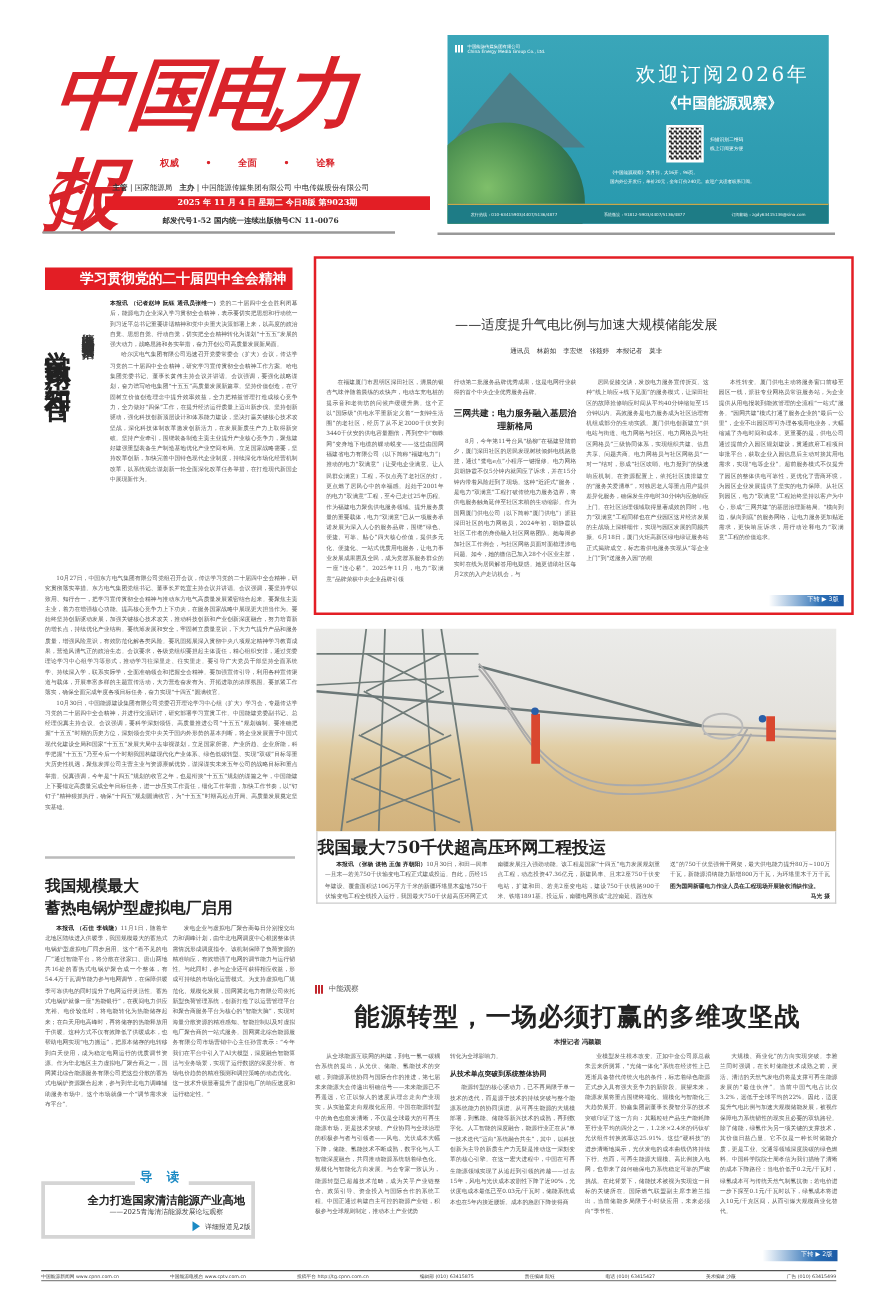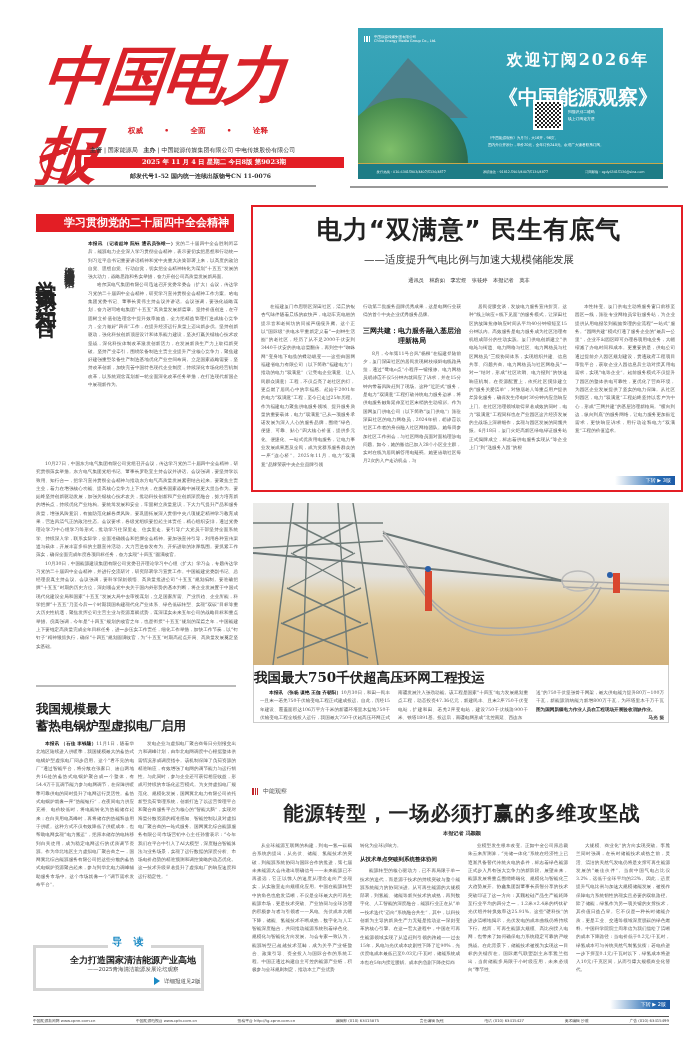--- a/index.html
+++ b/index.html
@@ -18,22 +18,22 @@
   .dateline { left:84px; top:157px; width:260px; height:11px; background:#e31e25; color:#fff; font-size:6.5px; font-weight:bold; text-align:center; line-height:11px; }
   .postal { left:130px; top:172px; font-size:6px; color:#333; font-weight:bold; white-space:nowrap; }
   .masthead-rule { left:34px; top:185px; width:282px; height:2px; background:#999; }
 
   
   .ad { left:358px; top:28px; width:305px; height:151px; background:linear-gradient(180deg,#3aa6b9 0%,#2f9db2 60%,#289aae 100%); overflow:hidden; }
   .ad-globe { left:-20px; top:70px; width:130px; height:130px; border-radius:50%; background:radial-gradient(circle at 40% 40%, #7fbf6a 0%, #4b8f50 40%, #2c6b4f 70%, #2a8aa0 100%); }
   .ad-mountain { left:0; top:30px; width:0; height:0; border-left:50px solid transparent; border-right:60px solid transparent; border-bottom:60px solid #4c7f8a; }
   .ad-logo { left:6px; top:7px; font-family:"DejaVu Sans", sans-serif; font-size:3.5px; color:#fff; display:flex; align-items:center; gap:3px; }
   .ad-logo-mark { width:7px; height:6px; background:repeating-linear-gradient(90deg,#fff 0 1.5px,transparent 1.5px 2.5px); }
-  .ad-title1 { left:140px; top:22px; width:160px; text-align:center; color:#fff; font-size:16px; font-weight:bold; letter-spacing:2px; }
-  .ad-title2 { left:140px; top:46px; width:160px; text-align:center; color:#fff; font-size:20px; font-weight:bold;margin-top:10px; }
+  .ad-title1 { left:140px; top:22px; width:160px; text-align:center; color:#fff; font-size:16px; font-weight:normal; letter-spacing:2px; }
+  .ad-title2 { left:140px; top:46px; width:160px; text-align:center; color:#fff; font-size:12px; font-weight:bold; }
   .ad-qr { left:175px; top:72px; width:30px; height:30px; background:#fff; padding:2px; }
   .ad-qr-inner { width:100%; height:100%; background:repeating-conic-gradient(#222 0 25%, #fff 0 50%) 0 0/4px 4px; }
   .ad-qr-text { left:210px; top:80px; font-size:3.8px; color:#fff; line-height:7px; }
   .ad-info { left:130px; top:107px; width:175px; font-family:"DejaVu Sans", sans-serif; font-size:3.6px; color:#fff; line-height:7px; }
   .ad-footer { left:0; top:135px; width:305px; height:16px; background:#1e7c86; border-top:1px solid #c9a84a; font-family:"DejaVu Sans", sans-serif; font-size:3.3px; color:#e6f4f5; display:flex; justify-content:space-around; align-items:center; }
   .ad-rule { left:350px; top:186px; width:318px; height:2px; background:#999; }
 
   
   .section-banner { left:36px; top:214px; width:198px; height:18px; background:#e31e25; color:#fff; font-family:"DejaVu Sans", sans-serif; font-size:11px; font-weight:bold; text-align:center; line-height:18px;padding-left:23px; }
 
@@ -139,21 +139,20 @@
   <b>本报讯 （记者赵坤 阮钰 通讯员张维一）</b><span>党的二十届四中全会胜利闭幕后，能源电力企业深入学习贯彻全会精神，表示要切实把思想和行动统一到习近平总书记重要讲话精神和党中央重大决策部署上来，以高度的政治自觉、思想自觉、行动自觉，切实把全会精神转化为谋划“十五五”发展的强大动力，战略思路和务实举措，奋力开创公司高质量发展新局面。</span>
   <div style="text-indent:9px">哈尔滨电气集团有限公司迅速召开党委常委会（扩大）会议，传达学习党的二十届四中全会精神，研究学习宣传贯彻全会精神工作方案。哈电集团党委书记、董事长黄伟主持会议并讲话。会议强调，要强化战略谋划，奋力谱写哈电集团“十五五”高质量发展新篇章。坚持价值创造，在守固树立价值创造理念中提升效率效益，全力把精益管理打造成核心竞争力，全力做好“四保”工作，在提升经济运行质量上迈出新步伐。坚持创新驱动，强化科技创新顶层设计和体系能力建设，坚决打赢关键核心技术攻坚战，深化科技体制改革激发创新活力，在发展新质生产力上取得新突破。坚持产业牵引，围绕装备制造主责主业提升产业核心竞争力，聚焦建好建强重型装备生产制造基地优化产业空间布局。立足国家战略需要，坚持改革创新，加快完善中国特色现代企业制度，持续深化市场化经营机制改革，以系统观念谋划新一轮全面深化改革任务举措，在打造现代新国企中展现新作为。</div>
 </div>
 <div class="abs body-text" style="left:36px; top:460px; width:202px; height:200px; text-indent:9px;">
   <div>10月27日，中国东方电气集团有限公司党组召开会议，传达学习党的二十届四中全会精神，研究贯彻落实举措。东方电气集团党组书记、董事长罗乾宜主持会议并讲话。会议强调，要坚持学以致用、知行合一，把学习宣传贯彻全会精神与推动东方电气高质量发展紧密结合起来。要聚焦主责主业，着力在增强核心功能、提高核心竞争力上下功夫，在服务国家战略中展现更大担当作为。要始终坚持创新驱动发展，加强关键核心技术攻关，推动科技创新和产业创新深度融合，努力培育新的增长点，持续优化产业结构。要统筹发展和安全，牢固树立质量意识，下大力气提升产品和服务质量，增强风险意识，有效防范化解各类风险。要巩固拓展深入贯彻中央八项规定精神学习教育成果，营造风清气正的政治生态。会议要求，各级党组织要担起主体责任，精心组织安排，通过党委理论学习中心组学习等形式，推动学习往深里走、往实里走。要引导广大党员干部坚持全面系统学、持续深入学，联系实际学，全面准确领会和把握全会精神。要加强宣传引导，利用各种宣传渠道与载体，开展丰富多样的主题宣传活动，大力营造奋发有为、开拓进取的浓厚氛围。要抓紧工作落实，确保全面完成年度各项目标任务，奋力实现“十四五”圆满收官。</div>
   <div>10月30日，中国能源建设集团有限公司党委召开理论学习中心组（扩大）学习会，专题传达学习党的二十届四中全会精神，并进行交流研讨，研究部署学习宣贯工作。中国能建党委副书记、总经理倪真主持会议。会议强调，要科学深刻领悟、高质量推进公司“十五五”规划编制。要准确把握“十五五”时期的历史方位，深刻领会党中央关于国内外形势的基本判断，将企业发展置于中国式现代化建设全局和国家“十五五”发展大局中去审视谋划，立足国家所需、产业所趋、企业所能，科学把握“十五五”乃至今后一个时期我国构建现代化产业体系、绿色低碳转型、实现“双碳”目标等重大历史性机遇，聚焦发挥公司主营主业与资源禀赋优势，谋深谋实未来五年公司的战略目标和重点举措。倪真强调，今年是“十四五”规划的收官之年，也是衔接“十五五”规划的谋篇之年，中国能建上下要锚定高质量完成全年目标任务，进一步压实工作责任，细化工作举措，加快工作节奏，以“钉钉子”精神狠抓执行，确保“十四五”规划圆满收官，为“十五五”时期高起点开局、高质量发展奠定坚实基础。</div>
 </div>
 <div class="abs section-rule" style="left:36px; top:685px; width:200px;"></div>
 
 <div class="abs lead-box">
-  <div class="abs lead-title">电力“双满意” 民生有底气</div>
   <div class="abs lead-subtitle">——适度提升气电比例与加速大规模储能发展</div>
   <div class="abs lead-byline">通讯员  林蔚如  李宏煜  张筱婷  本报记者  莫非</div>
 
   <div class="abs body-text" style="left:8px; top:96px; width:94px; height:180px; text-indent:9px;">在福建厦门市思明区深田社区，清晨的银杏气味伴随着晨练的欢快声，电动车充电桩的提示音和老街坊的问候声缓缓升腾。这个正以“国际级”供电水平重新定义着“一刻钟生活圈”的老社区，经历了从不足2000千伏安到3440千伏安的供电容量翻倍，再到空中“蜘蛛网”变身地下电缆的蝶动蜕变——这些由国网福建省电力有限公司（以下简称“福建电力”）推动的电力“双满意”（让受电企业满意、让人民群众满意）工程，不仅点亮了老社区的灯，更点燃了居民心中的幸福感。起始于2001年的电力“双满意”工程，至今已走过25年历程。作为福建电力聚焦供电服务领域、提升服务质量的重要载体，电力“双满意”已从一项服务承诺发展为深入人心的服务品牌，围绕“绿色、便捷、可靠、贴心”四大核心价值，提供多元化、便捷化、一站式优质用电服务，让电力事业发展成果惠及全民，成为党群系服务群众的一座“连心桥”。2025年11月，电力“双满意”品牌荣获中央企业品牌引领</div>
   <div class="abs" style="left:110px; top:96px; width:98px; height:180px;">
     <div class="body-text">行动第二批服务品牌优秀成果，这是电网行业获得的首个中央企业优秀服务品牌。</div>
     <div class="subhead" style="margin:6px 0 4px 0; text-align:center;">三网共建：电力服务融入基层治理新格局</div>
     <div class="body-text" style="height:130px; text-indent:9px;">8月，今年第11号台风“杨柳”在福建登陆前夕，厦门深田社区的居民发现树枝倾斜电线路悬挂，通过“鹭电e点”小程序一键报修。电力网格员胡静霞不仅5分钟内就回应了诉求，并在15分钟内带着风险赶到了现场。这种“近距式”服务，是电力“双满意”工程打破传统电力服务边界，将供电服务触角延伸至社区末梢的生动缩影。作为国网厦门供电公司（以下简称“厦门供电”）派驻深田社区的电力网格员，2024年初，胡静霞以社区工作者的身份融入社区网格团队。她每周参加社区工作例会，与社区网格员面对面梳理涉电问题。如今，她的微信已加入28个小区业主群，实时在线为居民解答用电疑惑。她更借助社区每月2次的入户走访机会，与</div>
   </div>
   <div class="abs body-text" style="left:216px; top:96px; width:98px; height:180px; text-indent:9px;">居民促膝交谈，发放电力服务宣传折页。这种“线上响应+线下见面”的服务模式，让深田社区的故障抢修响应时间从平均40分钟缩短至15分钟以内。高效服务是电力服务成为社区治理有机组成部分的生动实践。厦门供电创新建立“供电站与街道、电力网格与社区、电力网格员与社区网格员”三级协同体系，实现组织共建、信息共享、问题共商。电力网格员与社区网格员“一对一”结对，形成“社区吹哨、电力报到”的快速响应机制。在资源配置上，依托社区摸排建立的“服务关爱清单”，对独居老人等重点用户提供差异化服务，确保发生停电时30分钟内应急响应上门。在社区治理领域取得显著成效的同时，电力“双满意”工程同样也在产业园区这片经济发展的主战场上深耕细作，实现与园区发展的同频共振。6月18日，厦门火炬高新区绿电绿证服务站正式揭牌成立，标志着供电服务实现从“等企业上门”到“送服务入园”的根</div>

